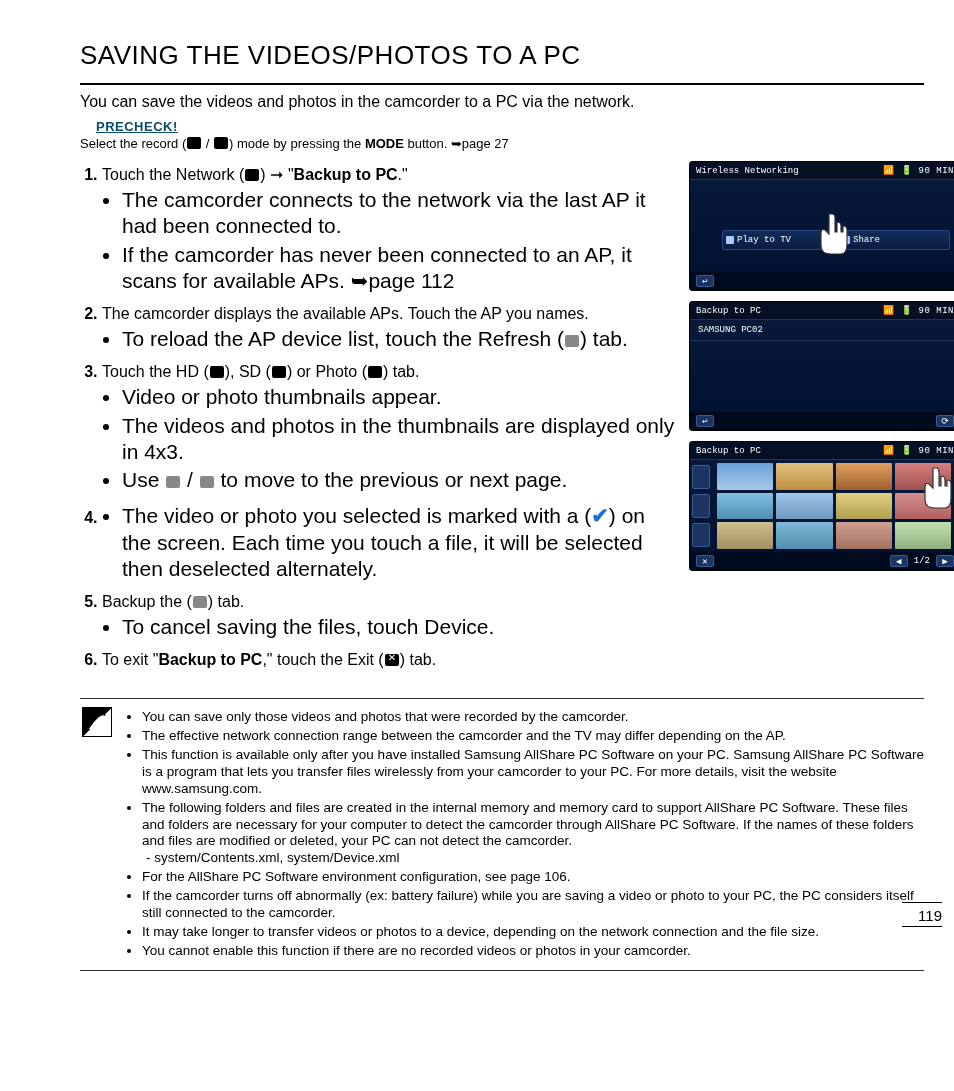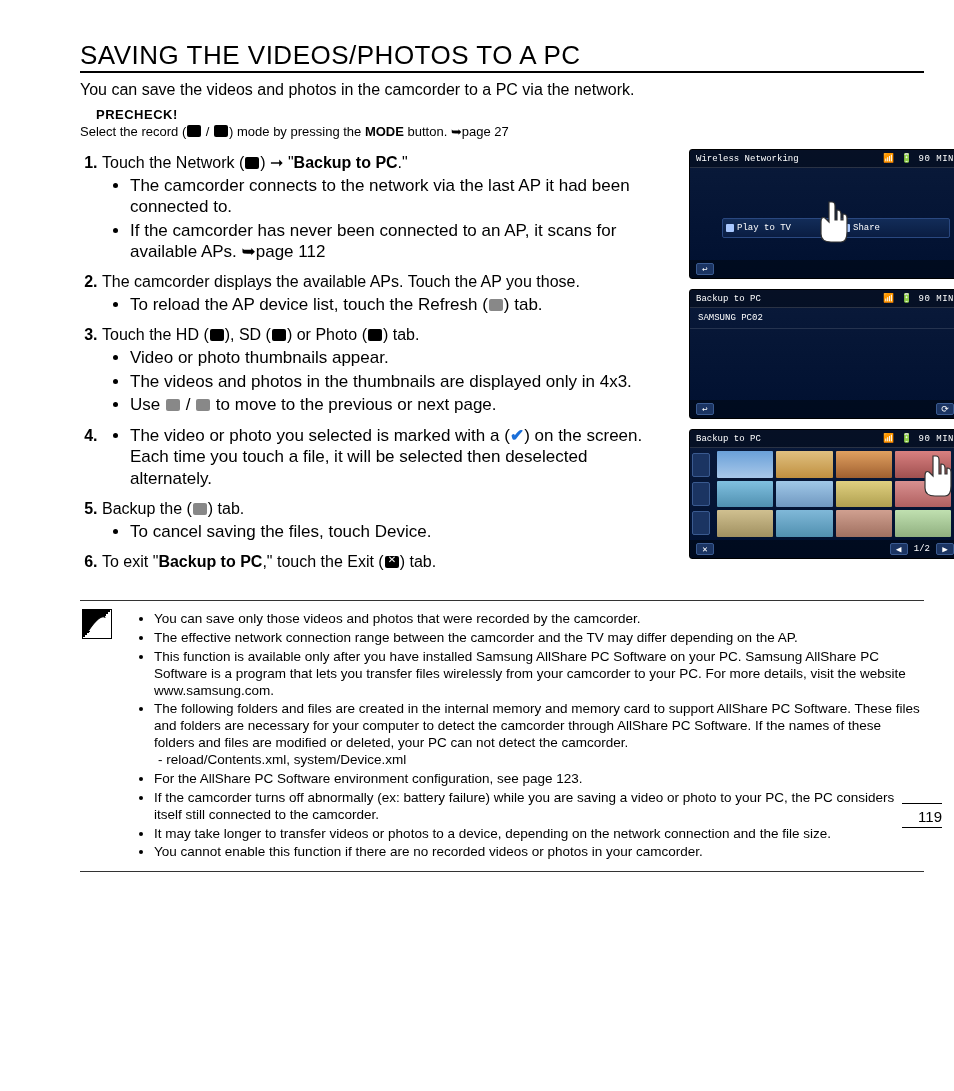--- a/index.html
+++ b/index.html
@@ -12,25 +12,26 @@
     width: 954px;
     background: #fff;
     position: relative;
   }
   h1 {
     font-size: 26px;
     font-weight: 400;
     letter-spacing: 0.5px;
     margin: 0 0 6px 0;
     border-bottom: 2px solid #000;
-    padding-bottom: 0;
+    padding-bottom: 12px;
   }
   .intro { margin: 8px 0 8px 0; font-size: 16px; }
   .precheck-title {
-    color: #000000;
+    color: #0c4a6e;
+    text-decoration: underline;
     font-size: 13px;
     font-weight: bold;
     letter-spacing: 0.5px;
     margin-top: 6px;
     padding-left: 16px;
   }
   .precheck-body { font-size: 13px; margin: 2px 0 10px 0; }
   .precheck-body b { font-weight: bold; }
   .main {
     display: flex;
@@ -43,21 +44,21 @@
     padding-left: 22px;
     flex: 1;
   }
   ol.steps > li { margin: 4px 0 10px 0; font-size: 16px; line-height: 1.25; }
   ol.steps > li::marker { font-weight: bold; }
   ul.bullets {
     margin: 2px 0 0 0;
     padding-left: 20px;
     list-style: disc;
   }
-  ul.bullets li { margin: 2px 8px; font-size: 17px; line-height: 1.25; }
+  ul.bullets li { margin: 2px 0; font-size: 21px; line-height: 1.25; }
   .icon-box {
     display: inline-block;
     width: 14px; height: 12px;
     background: #000;
     border-radius: 2px;
     vertical-align: -1px;
     margin: 0 1px;
   }
   .icon-box.gray { background: #888; }
   .screens { width: 235px; flex-shrink: 0; }
@@ -183,21 +184,21 @@
     width: 42px; height: 48px;
     pointer-events: none;
   }
   .hand svg { width: 100%; height: 100%; }
   .note-box {
     border-top: 1px solid #333;
     border-bottom: 1px solid #333;
     margin-top: 18px;
     padding: 8px 0 8px 0;
     display: flex;
-    gap: 24px;
+    gap: 12px;
   }
   .note-icon {
     width: 30px; height: 30px;
     border: 1px solid #000;
     position: relative;
     flex-shrink: 0;
     margin-left: 2px;
   }
   .note-icon::before {
     content:"";
@@ -245,21 +246,21 @@
 <div class="main">
   <ol class="steps">
     <li>
       <span>Touch the Network (</span><span class="icon-box"></span><span>) ➞ "</span><b>Backup to PC</b><span>."</span>
       <ul class="bullets">
         <li>The camcorder connects to the network via the last AP it had been connected to.</li>
         <li>If the camcorder has never been connected to an AP, it scans for available APs. ➥page 112</li>
       </ul>
     </li>
     <li>
-      <span>The camcorder displays the available APs. Touch the AP you those.</span>
+      <span>The camcorder displays the available APs. Touch the AP you names.</span>
       <ul class="bullets">
         <li><span>To reload the AP device list, touch the Refresh (</span><span class="icon-box gray"></span><span>) tab.</span></li>
       </ul>
     </li>
     <li>
       <span>Touch the HD (</span><span class="icon-box"></span><span>), SD (</span><span class="icon-box"></span><span>) or Photo (</span><span class="icon-box"></span><span>) tab.</span>
       <ul class="bullets">
         <li>Video or photo thumbnails appear.</li>
         <li>The videos and photos in the thumbnails are displayed only in 4x3.</li>
         <li><span>Use </span><span class="icon-box gray"></span> / <span class="icon-box gray"></span><span> to move to the previous or next page.</span></li>
@@ -366,23 +367,23 @@
         <path d="M6 22 Q18 4 24 8 Q18 12 10 24 Z" fill="#fff"></path>
         <path d="M6 22 Q18 4 24 8" stroke="#000" fill="none" stroke-width="1.2"></path>
       </svg>
   </div>
   <ul class="notes">
     <li>You can save only those videos and photos that were recorded by the camcorder.</li>
     <li>The effective network connection range between the camcorder and the TV may differ depending on the AP.</li>
     <li>This function is available only after you have installed Samsung AllShare PC Software on your PC. Samsung AllShare PC Software is a program that lets you transfer files wirelessly from your camcorder to your PC. For more details, visit the website www.samsung.com.</li>
     <li>
       <span>The following folders and files are created in the internal memory and memory card to support AllShare PC Software. These files and folders are necessary for your computer to detect the camcorder through AllShare PC Software. If the names of these folders and files are modified or deleted, your PC can not detect the camcorder.</span>
-      <div class="sub-dash">-   reload/Contents.xml, system/Device.xml</div>
-    </li>
-    <li>For the AllShare PC Software environment configuration, see page 123.</li>
+      <div class="sub-dash">-   system/Contents.xml, system/Device.xml</div>
+    </li>
+    <li>For the AllShare PC Software environment configuration, see page 106.</li>
     <li>If the camcorder turns off abnormally (ex: battery failure) while you are saving a video or photo to your PC, the PC considers itself still connected to the camcorder.</li>
     <li>It may take longer to transfer videos or photos to a device, depending on the network connection and the file size.</li>
     <li>You cannot enable this function if there are no recorded videos or photos in your camcorder.</li>
   </ul>
 </div>
 
 <div class="page-num">
   <span>119</span>
   <span class="bar"></span>
 </div>

